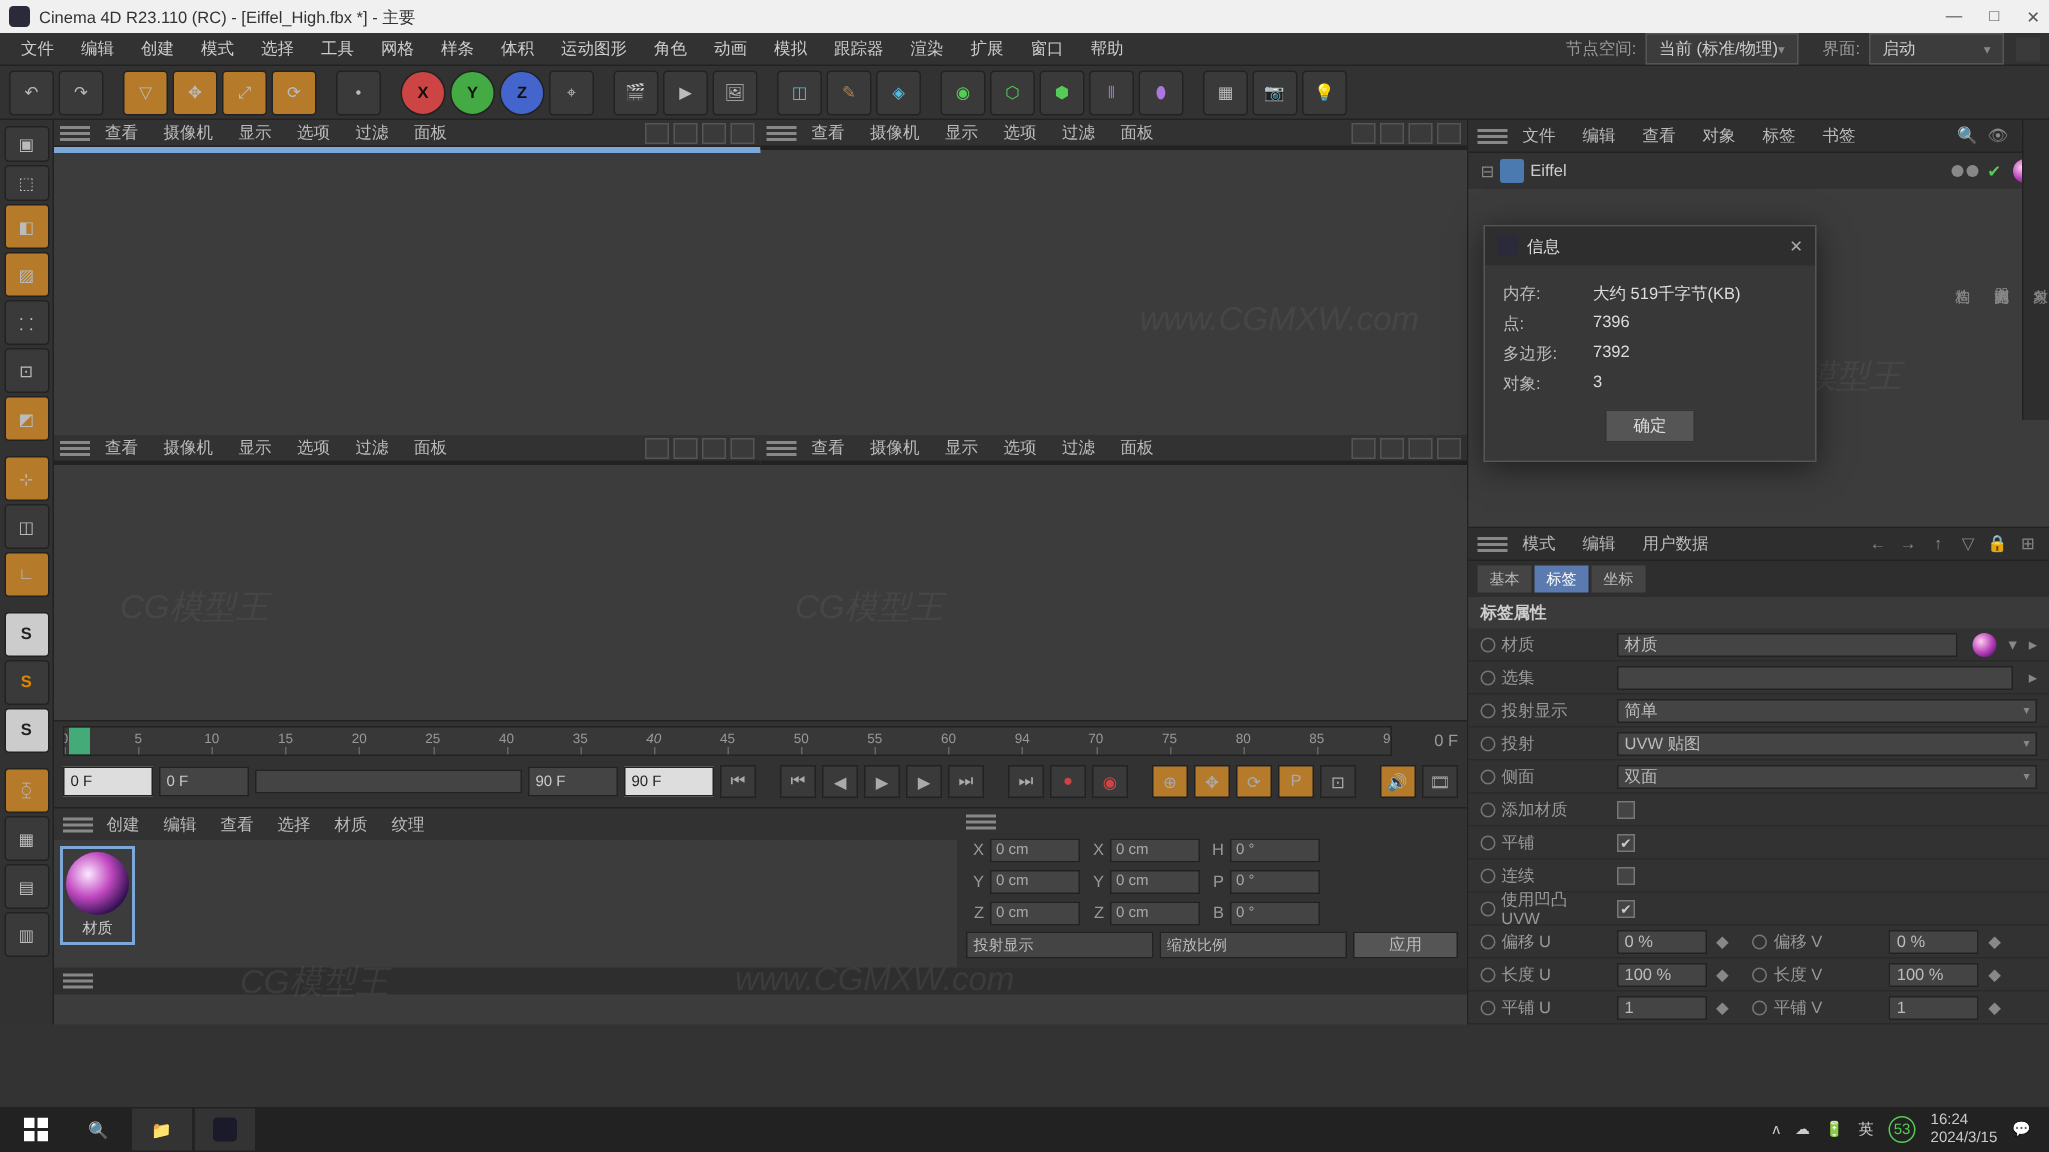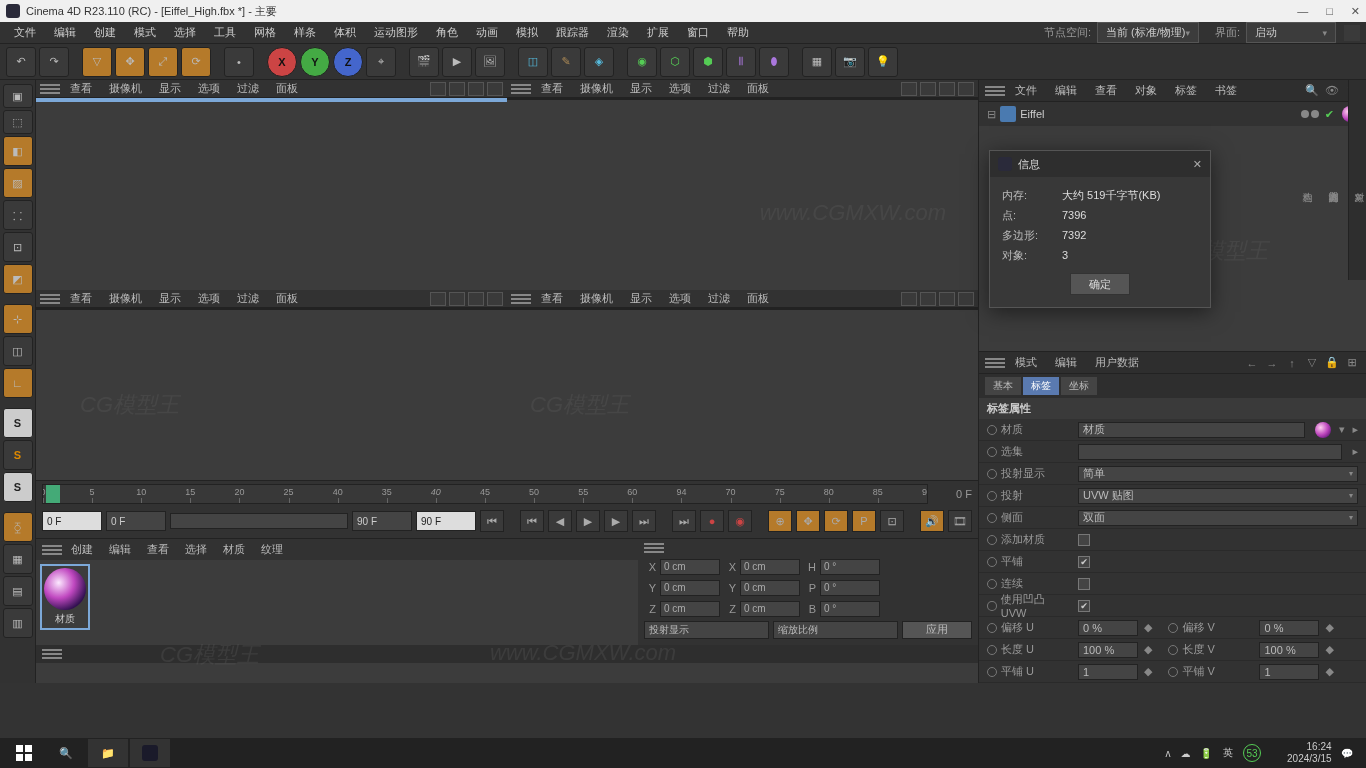--- a/index.html
+++ b/index.html
@@ -90,21 +90,21 @@
 .infodialog .dtitle .dclose { margin-left:auto; cursor:pointer; color:#aaa; }
 .infodialog .dbody { padding:8px 12px; }
 .infodialog .drow { display:flex; height:20px; align-items:center; }
 .infodialog .drow .dl { width:60px; color:#bbb; }
 .infodialog .drow .dv { color:#ddd; }
 .infodialog .dbtn { display:block; margin:8px auto 4px; width:60px; height:22px; background:#555; border:1px solid #333; text-align:center; line-height:20px; cursor:pointer; color:#ddd; }
 .watermark { position:absolute; color:#666; opacity:0.25; font-size:22px; font-style:italic; pointer-events:none; z-index:3; }
 .taskbar { position:absolute; bottom:0; left:0; right:0; height:30px; background:#222; display:flex; align-items:center; padding:0 4px; gap:2px; }
 .taskbar .tsk { width:40px; height:28px; display:flex; align-items:center; justify-content:center; color:#ccc; cursor:pointer; }
 .taskbar .sys { margin-left:auto; display:flex; align-items:center; gap:10px; padding-right:8px; color:#ccc; font-size:10px; }
-.taskbar .clock { text-align:right; line-height:1.2;margin-left:16px; }
+.taskbar .clock { text-align:left; line-height:1.2; }
 .hamburger { width:20px; display:inline-flex; flex-direction:column; gap:2px; }
 .hamburger span { height:2px; background:#888; }
 .rightedge { position:absolute; right:0; top:80px; width:18px; background:#2e2e2e; border-left:1px solid #222; display:flex; flex-direction:column; align-items:center; gap:12px; padding-top:8px; color:#888; font-size:10px; writing-mode:vertical-rl; height:200px; }
 </style>
 </head>
 <body>
 
 <div class="titlebar">
   <div class="icon"></div>
   <span>Cinema 4D R23.110 (RC) - [Eiffel_High.fbx *] - 主要</span>

